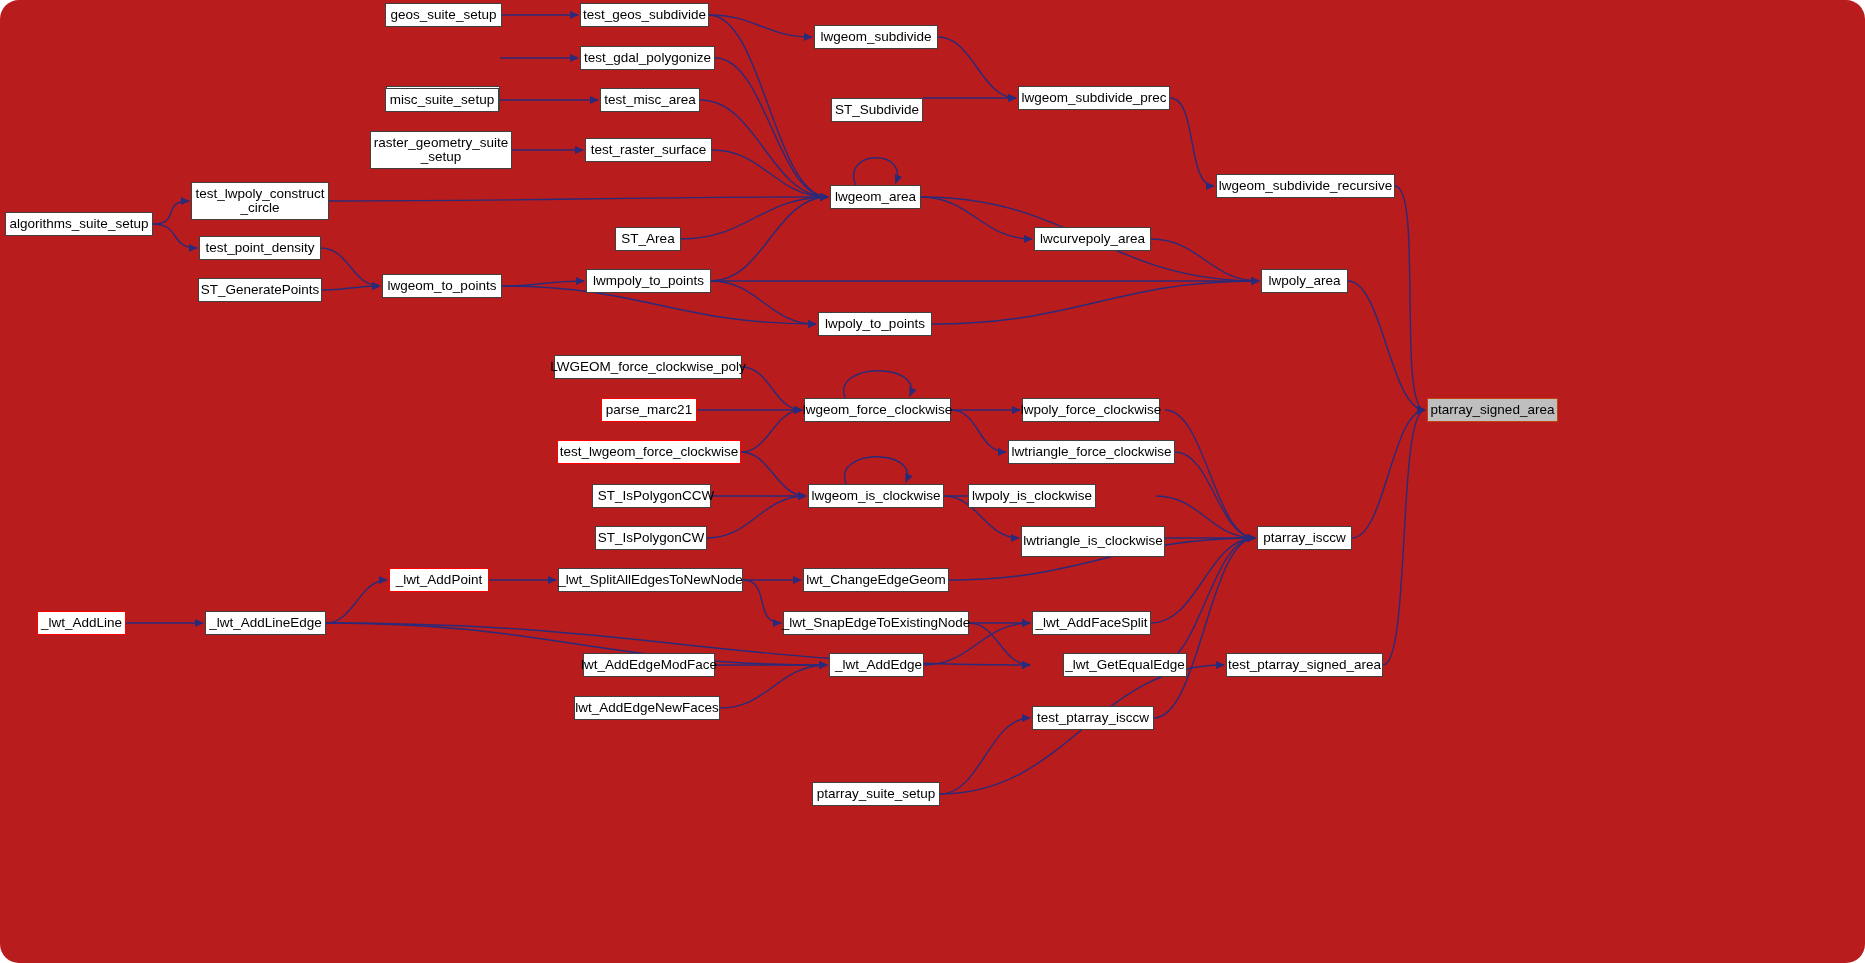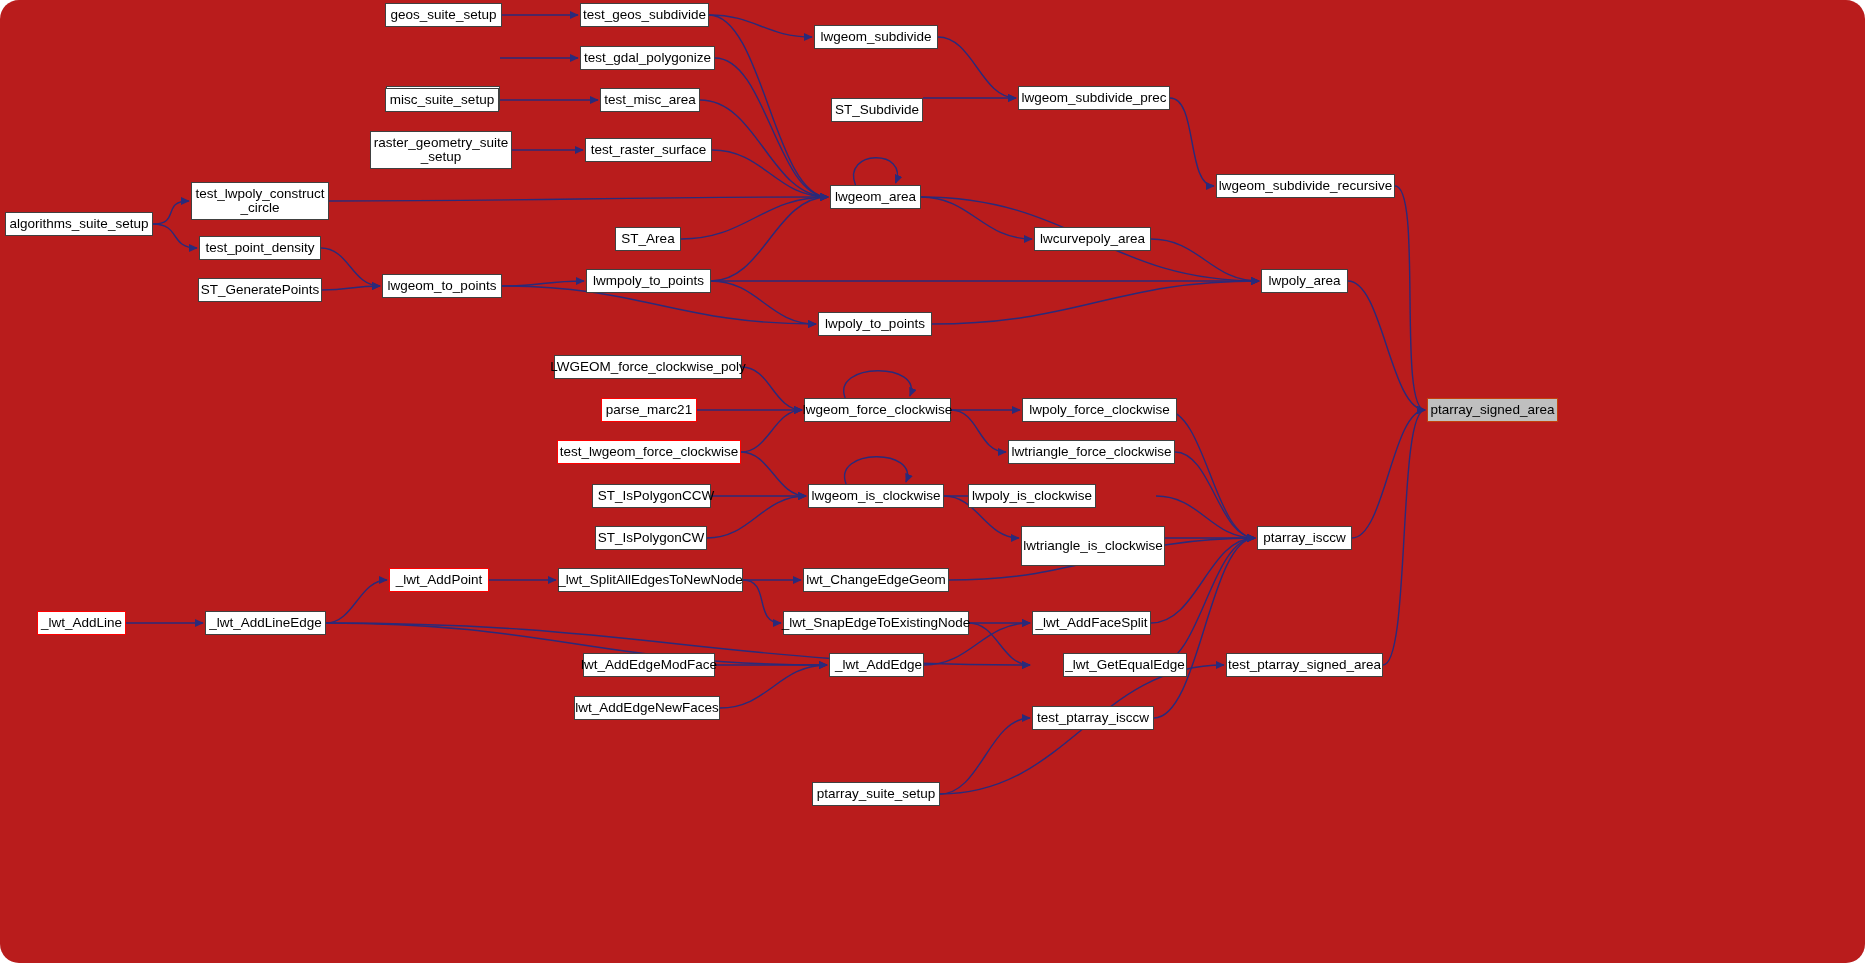--- a/index.html
+++ b/index.html
@@ -113,28 +113,28 @@
       <div class="node" style="left: 199px; top: 236px; width: 122px; height: 24px;">test_point_density</div>
       <div class="node" style="left: 586px; top: 269px; width: 125px; height: 24px;">lwmpoly_to_points</div>
       <div class="node" style="left: 1261px; top: 269px; width: 87px; height: 24px;">lwpoly_area</div>
       <div class="node" style="left: 198px; top: 278px; width: 124px; height: 24px;">ST_GeneratePoints</div>
       <div class="node" style="left: 382px; top: 274px; width: 120px; height: 24px;">lwgeom_to_points</div>
       <div class="node" style="left: 818px; top: 312px; width: 114px; height: 24px;">lwpoly_to_points</div>
       <div class="node" style="left: 554px; top: 355px; width: 188px; height: 24px;">LWGEOM_force_clockwise_poly</div>
       <div class="node target" style="left: 1427px; top: 398px; width: 131px; height: 24px;">ptarray_signed_area</div>
       <div class="node red" style="left: 601px; top: 398px; width: 96px; height: 24px;">parse_marc21</div>
       <div class="node" style="left: 804px; top: 398px; width: 147px; height: 24px;">lwgeom_force_clockwise</div>
-      <div class="node" style="left: 1022px; top: 398px; width: 155px; height: 24px;">lwpoly_force_clockwise</div>
+      <div class="node" style="left: 1022px; top: 398px; width: 138px; height: 24px;">lwpoly_force_clockwise</div>
       <div class="node red" style="left: 557px; top: 440px; width: 184px; height: 24px;">test_lwgeom_force_clockwise</div>
       <div class="node" style="left: 1008px; top: 440px; width: 167px; height: 24px;">lwtriangle_force_clockwise</div>
       <div class="node" style="left: 592px; top: 484px; width: 119px; height: 24px; padding-left: 12px;">ST_IsPolygonCCW</div>
       <div class="node" style="left: 808px; top: 484px; width: 136px; height: 24px;">lwgeom_is_clockwise</div>
       <div class="node" style="left: 968px; top: 484px; width: 128px; height: 24px;">lwpoly_is_clockwise</div>
       <div class="node" style="left: 595px; top: 526px; width: 112px; height: 24px;">ST_IsPolygonCW</div>
-      <div class="node" style="left: 1021px; top: 526px; width: 144px; height: 40px;">lwtriangle_is_clockwise</div>
+      <div class="node" style="left: 1021px; top: 526px; width: 144px; height: 31px;">lwtriangle_is_clockwise</div>
       <div class="node" style="left: 1257px; top: 526px; width: 95px; height: 24px;">ptarray_isccw</div>
       <div class="node red" style="left: 389px; top: 568px; width: 100px; height: 24px;">_lwt_AddPoint</div>
       <div class="node" style="left: 558px; top: 568px; width: 185px; height: 24px;">_lwt_SplitAllEdgesToNewNode</div>
       <div class="node" style="left: 803px; top: 568px; width: 146px; height: 24px;">lwt_ChangeEdgeGeom</div>
       <div class="node red" style="left: 37px; top: 611px; width: 89px; height: 24px;">_lwt_AddLine</div>
       <div class="node" style="left: 205px; top: 611px; width: 121px; height: 24px;">_lwt_AddLineEdge</div>
       <div class="node" style="left: 783px; top: 611px; width: 186px; height: 24px;">_lwt_SnapEdgeToExistingNode</div>
       <div class="node" style="left: 1032px; top: 611px; width: 119px; height: 24px;">_lwt_AddFaceSplit</div>
       <div class="node" style="left: 583px; top: 653px; width: 132px; height: 24px;">lwt_AddEdgeModFace</div>
       <div class="node" style="left: 829px; top: 653px; width: 95px; height: 24px; padding-left: 7px;">_lwt_AddEdge</div>

